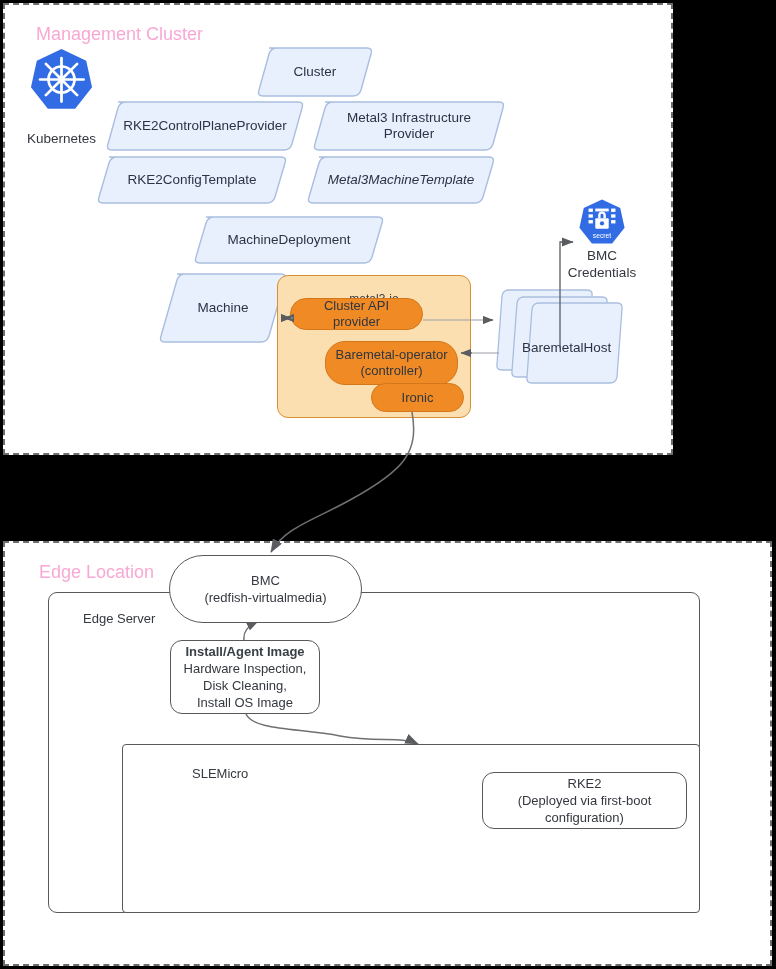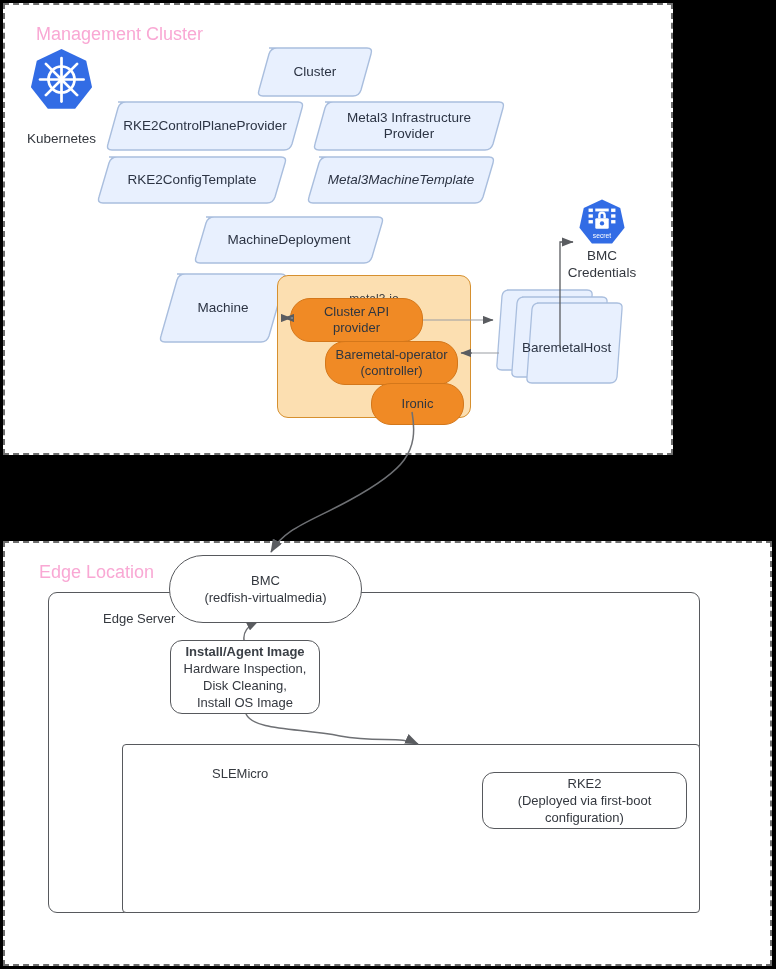--- a/index.html
+++ b/index.html
@@ -14,21 +14,21 @@
   #mgmt-group{left:3px;top:3px;width:670px;height:452px;}
   #edge-group{left:3px;top:541px;width:769px;height:425px;}
 
   .group-label{position:absolute;font-size:18px;color:#f9a8d4;white-space:nowrap;}
 
   
   .solidbox{position:absolute;background:#ffffff;border:1.6px solid #57595d;border-radius:9px;box-sizing:border-box;}
   #edge-server{left:48px;top:592px;width:652px;height:321px;}
   #slemicro{left:122px;top:744px;width:578px;height:169px;border-radius:4px;}
 
-  .box-label{position:absolute;font-size:13px;color:#35393f;white-space:nowrap;margin-left:20px;}
+  .box-label{position:absolute;font-size:13px;color:#35393f;white-space:nowrap;}
 
   
   .para{position:absolute;display:flex;align-items:center;justify-content:center;
         text-align:center;font-size:13.5px;color:#2c3444;line-height:1.22;
         box-sizing:border-box;padding:0 14px;}
   .para .pbg{position:absolute;left:0;top:0;width:100%;height:100%;z-index:0;}
   .para .ptxt{position:relative;z-index:1;}
 
   
   .sheetstack{position:absolute;}
@@ -138,27 +138,27 @@
   <div class="para" style="left:157px;top:272px;width:132px;height:72px;">
     <svg class="pbg" viewBox="0 0 132 72" preserveAspectRatio="none" aria-hidden="true">
       <path d="M 20 2 H 124 Q 130 2 128 8 L 112 64 Q 110 70 104 70 H 8 Q 2 70 4 64 L 20 8 Q 22 2 28 2 Z" fill="#e8f0fe" stroke="#a9bede" stroke-width="1.4"></path>
     </svg>
     <span class="ptxt">Machine</span>
   </div>
 
   <div id="metal3-group">
     <div id="metal3-title">metal3-io</div>
   </div>
-  <div class="pill" style="left:290px;top:298px;width:133px;height:44px;">
+  <div class="pill" style="left:290px;top:298px;width:133px;height:32px;">
     <span>Cluster API<br>provider</span>
   </div>
   <div class="pill" style="left:325px;top:341px;width:133px;height:44px;">
     <span>Baremetal-operator<br>(controller)</span>
   </div>
-  <div class="pill" style="left:371px;top:383px;width:93px;height:42px;">
+  <div class="pill" style="left:371px;top:383px;width:93px;height:29px;">
     <span>Ironic</span>
   </div>
 
   <div class="sheetstack" style="left:495px;top:286px;width:130px;height:98px;">
     <svg width="130" height="98" viewBox="0 0 130 98" aria-hidden="true">
       <path d="M 8 4 H 88 Q 94 4 93 10 L 88 78 Q 87 84 81 84 H 3 Q -3 84 -2 78 L 3 10 Q 4 4 10 4 Z" fill="#e8f0fe" stroke="#a9bede" stroke-width="1.3" transform="translate(4,0)"></path>
       <path d="M 8 4 H 88 Q 94 4 93 10 L 88 78 Q 87 84 81 84 H 3 Q -3 84 -2 78 L 3 10 Q 4 4 10 4 Z" fill="#e8f0fe" stroke="#a9bede" stroke-width="1.3" transform="translate(19,7)"></path>
       <path d="M 8 4 H 88 Q 94 4 93 10 L 88 78 Q 87 84 81 84 H 3 Q -3 84 -2 78 L 3 10 Q 4 4 10 4 Z" fill="#e8f0fe" stroke="#a9bede" stroke-width="1.3" transform="translate(34,13)"></path>
     </svg>
   </div>

